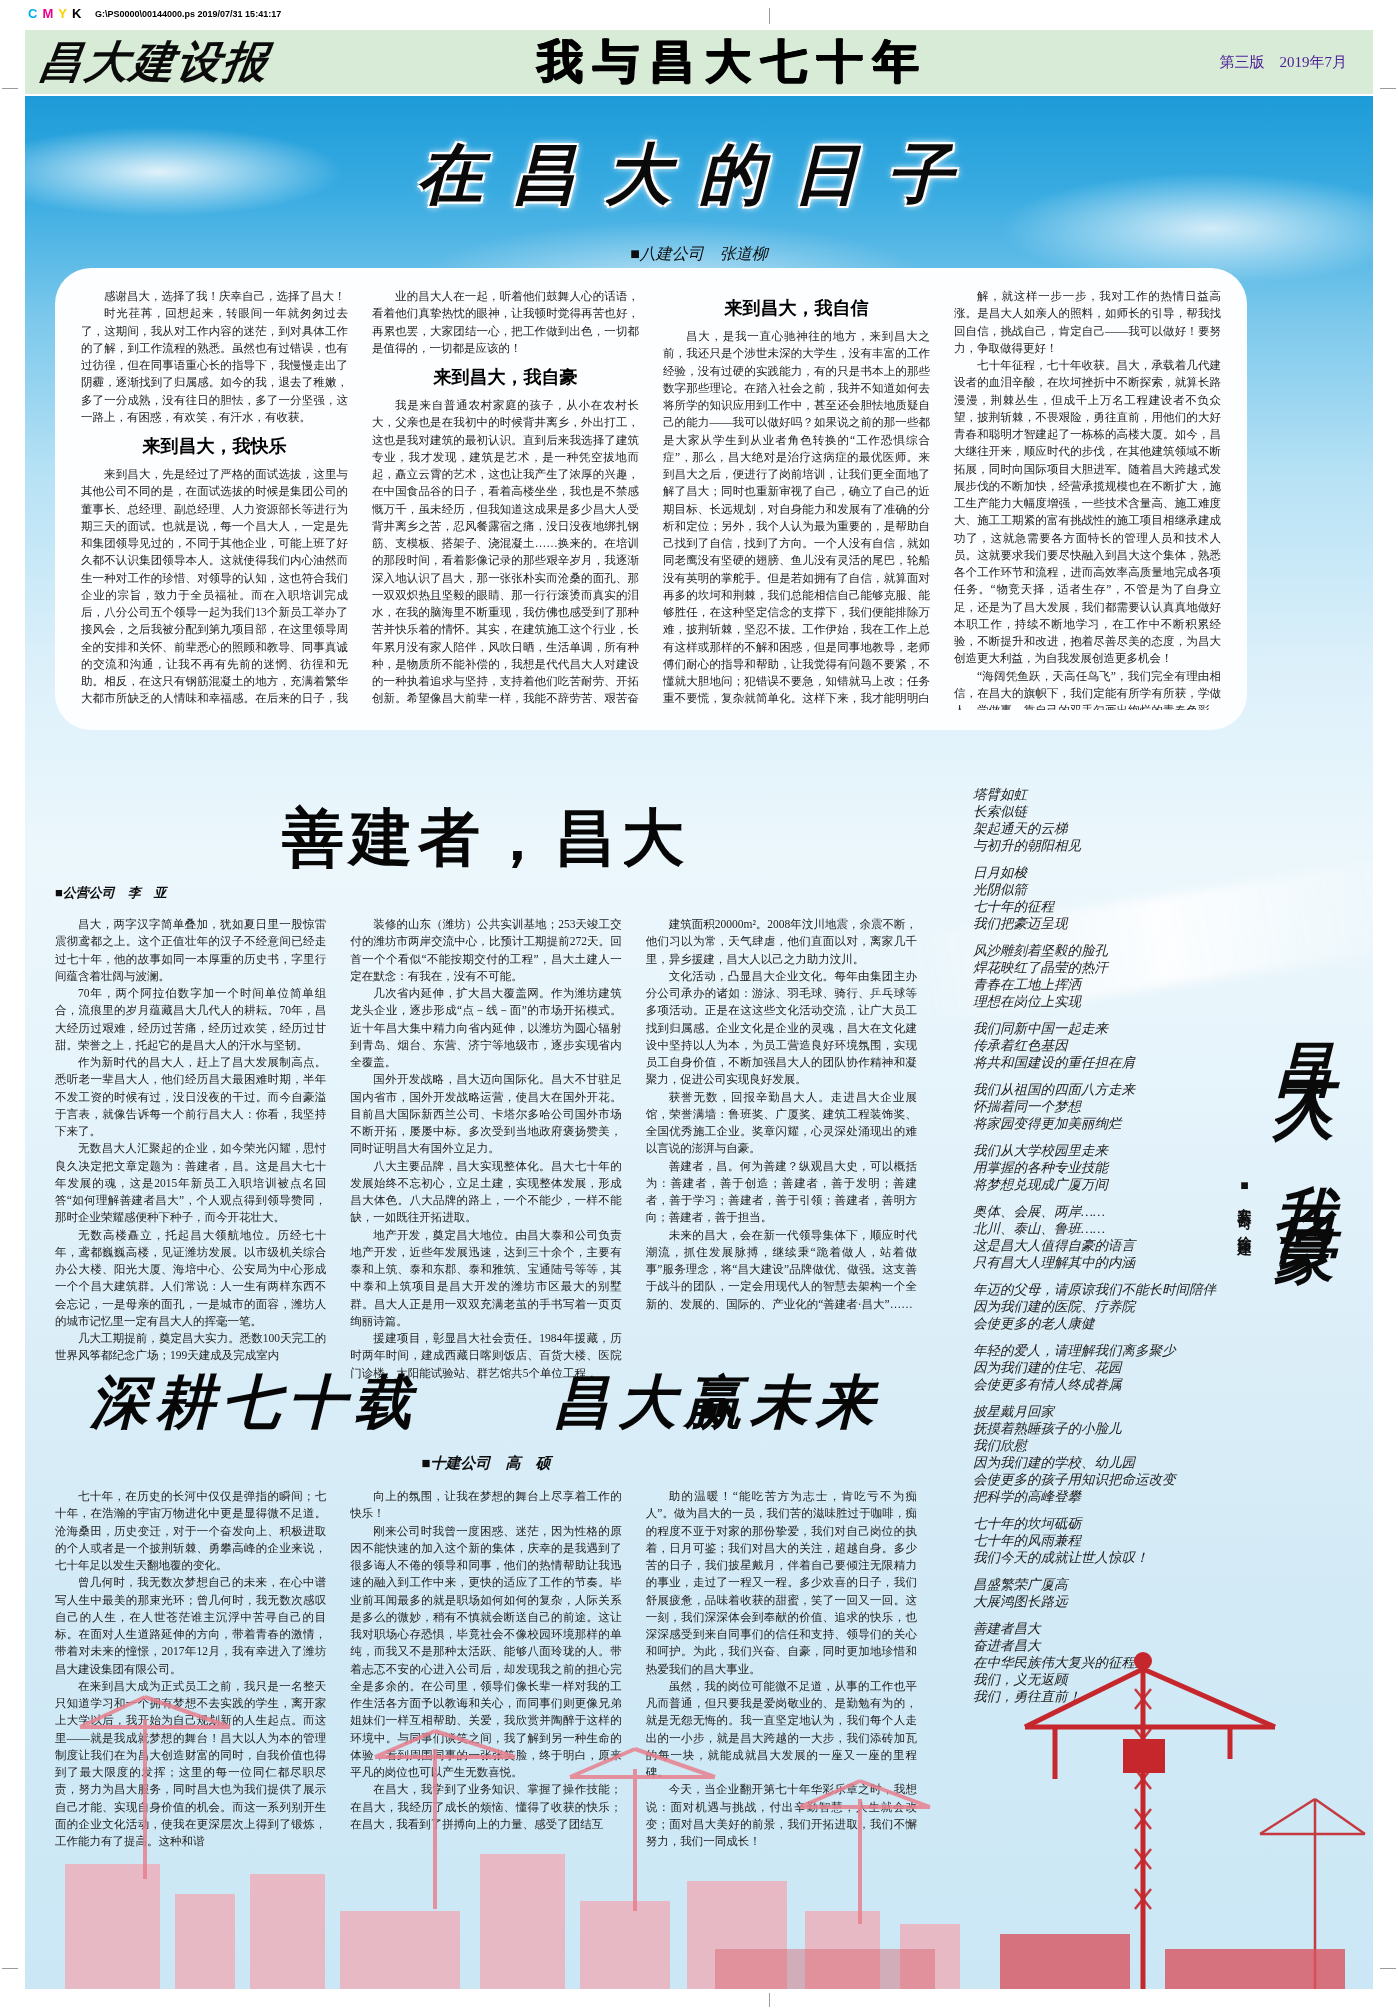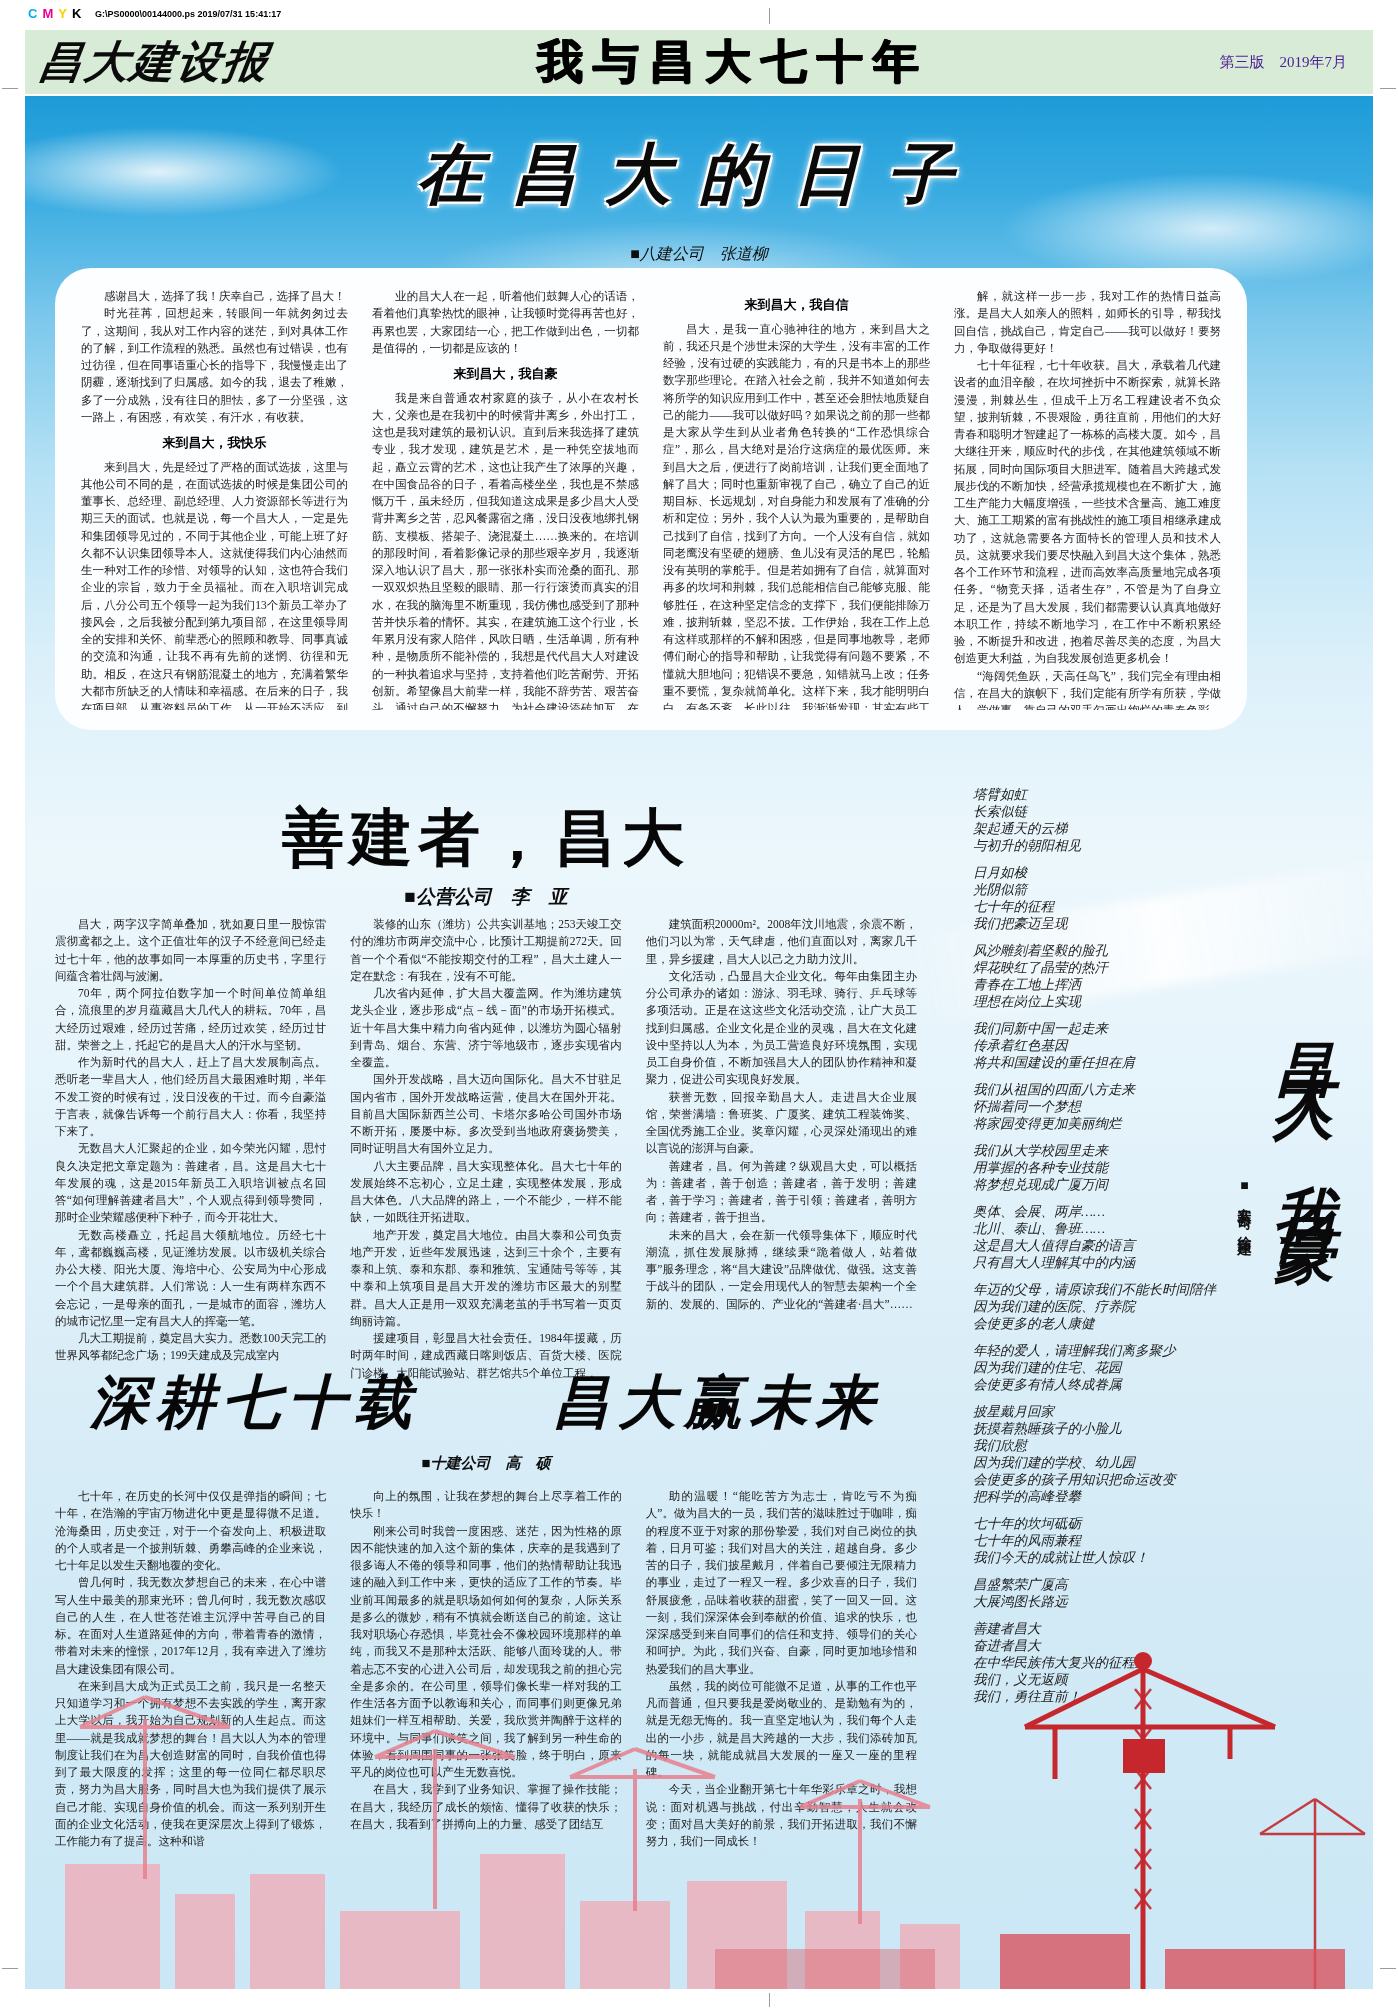--- a/index.html
+++ b/index.html
@@ -43,26 +43,26 @@
     text-shadow:0 0 6px #fff,0 0 10px #fff,2px 2px 0 rgba(255,255,255,.95),
       -2px -2px 0 rgba(255,255,255,.95),2px -2px 0 #fff,-2px 2px 0 #fff;}
   .art1-byline{position:absolute;top:148px;left:0;width:100%;text-align:center;
     font-size:16px;font-weight:normal;font-style:italic;color:#0d0d0d;}
   .art1-box{position:absolute;top:172px;left:30px;width:1192px;height:462px;
     background:#fdfeff;border-radius:36px;padding:20px 26px;box-sizing:border-box;overflow:hidden;}
   .cols{display:flex;gap:24px;height:100%;}
   .col{flex:1;min-width:0;font-size:11.5px;line-height:1.5;text-align:justify;color:#222;overflow:hidden;}
   .para{margin:0;text-indent:2em;}
   .subhead{margin:7px 0 6px 0;text-align:center;font-family:"Liberation Sans","DejaVu Sans",sans-serif;
-    font-size:13px;font-weight:bold;color:#000;text-indent:0;}
+    font-size:18px;font-weight:bold;color:#000;text-indent:0;}
   
   .art2-title{position:absolute;top:700px;left:30px;width:862px;text-align:center;
     font-size:62px;font-weight:bold;letter-spacing:6px;color:#070707;}
-  .art2-byline{position:absolute;top:788px;left:30px;width:862px;text-align:center;
-    font-size:19px;font-weight:bold;font-style:italic;color:#0d0d0d;}
+  .art2-byline{position:absolute;top:788px;left:30px;width:862px;text-align:left;
+    font-size:13px;font-weight:bold;font-style:italic;color:#0d0d0d;}
   .art2-cols{position:absolute;top:820px;left:30px;width:862px;height:542px;overflow:hidden;}
   
   .art3-title{position:absolute;top:1268px;left:30px;width:862px;text-align:center;
     font-size:58px;font-weight:bold;font-style:italic;letter-spacing:8px;color:#070707;}
   .art3-byline{position:absolute;top:1358px;left:30px;width:862px;text-align:center;
     font-size:15px;font-weight:bold;font-style:italic;color:#0d0d0d;}
   .art3-cols{position:absolute;top:1392px;left:30px;width:862px;height:478px;overflow:hidden;}
   
   .poem{position:absolute;left:948px;top:690px;width:268px;font-style:italic;
     font-size:13.5px;color:#1c1c1c;}

